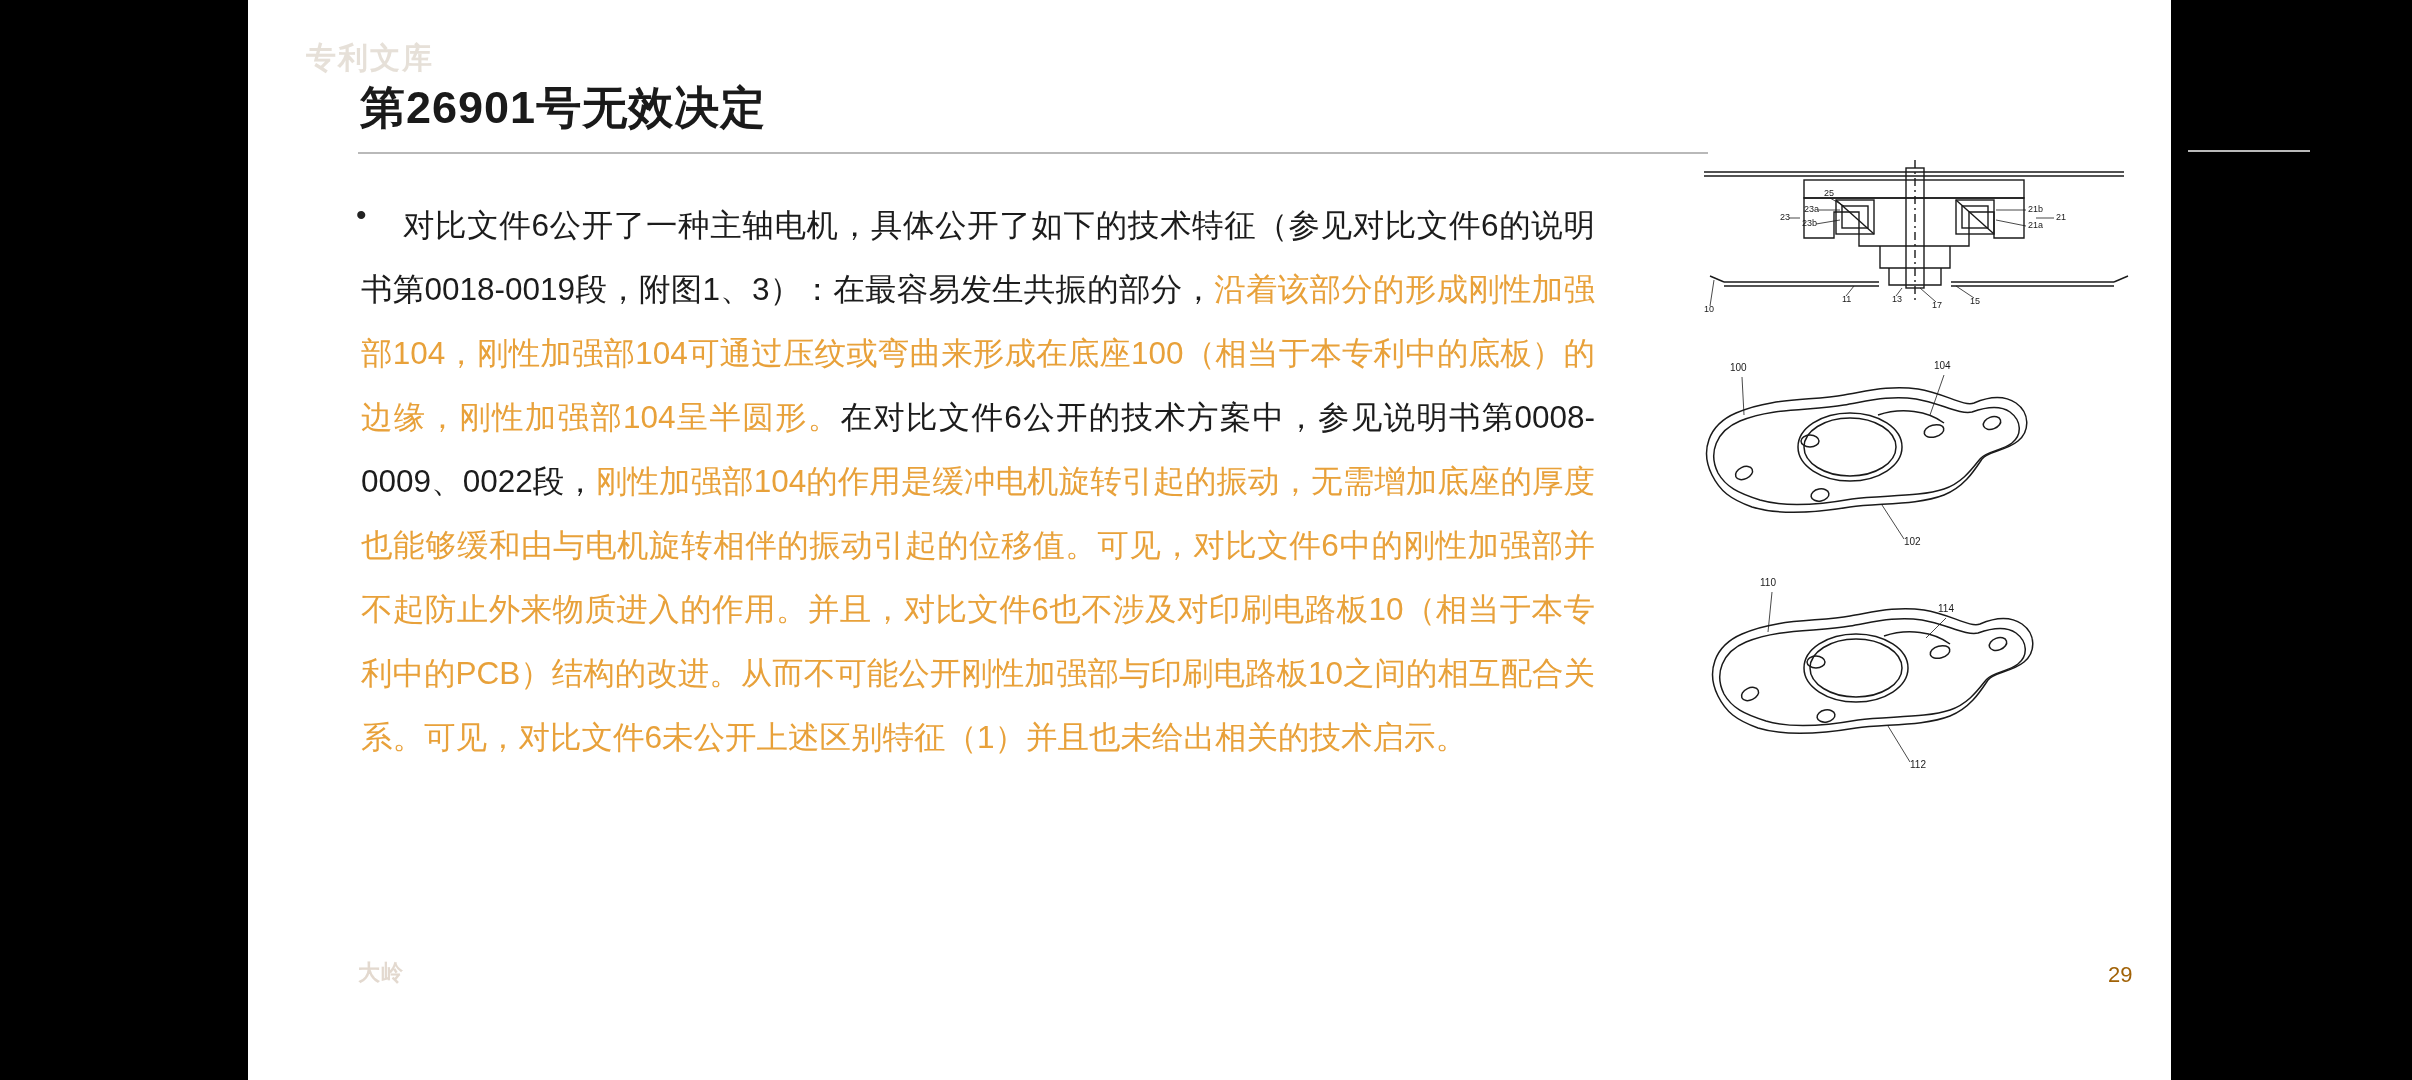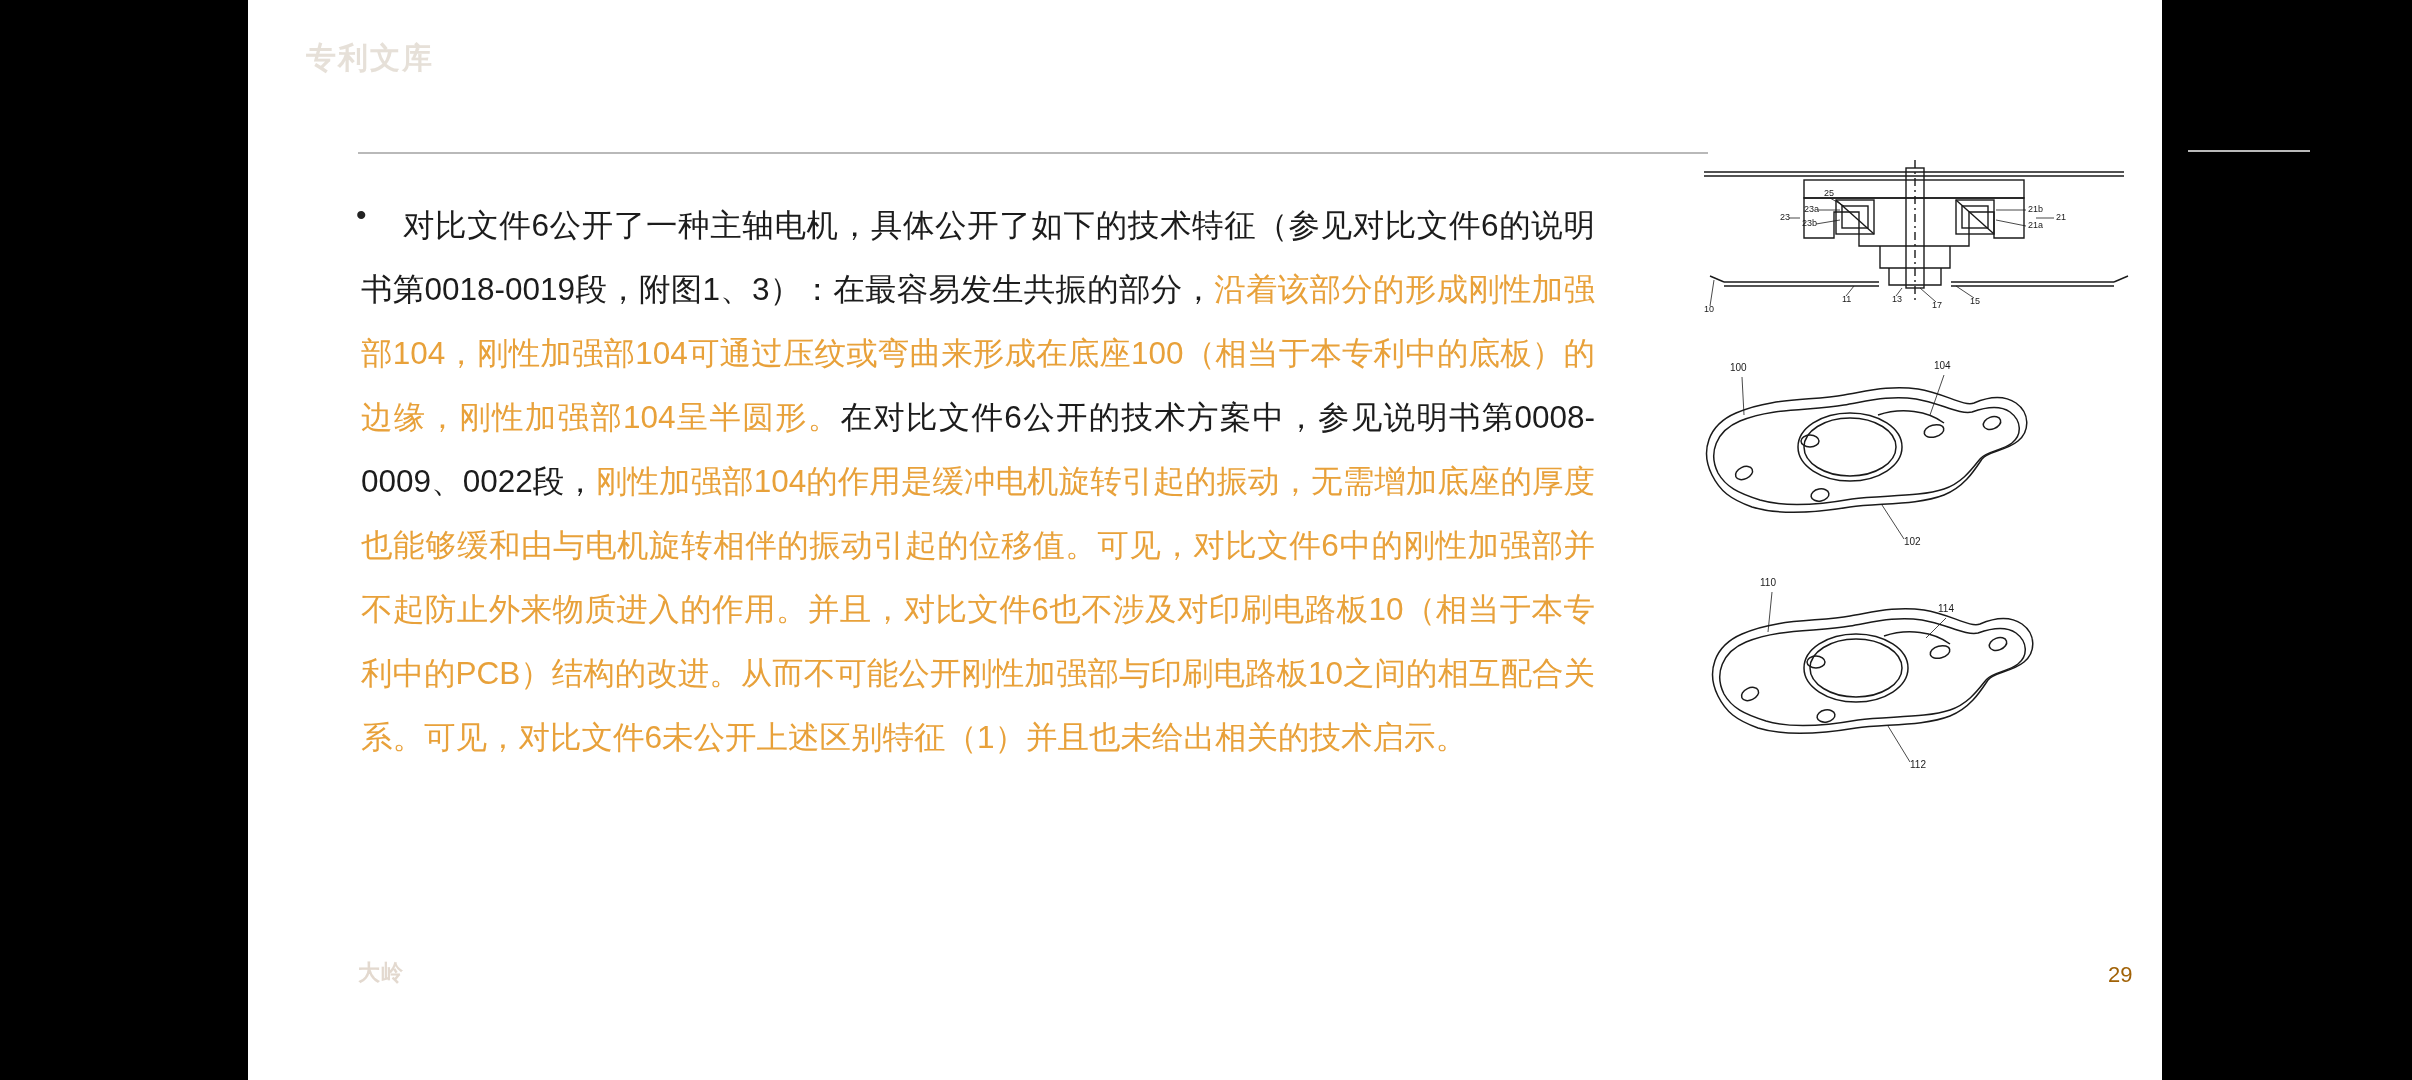--- a/index.html
+++ b/index.html
@@ -29,20 +29,21 @@
   .bar-left  { left: 0;    width: 248px; }
   .bar-right { right: 0;   width: 250px; }
 
   #slide {
     position: absolute;
     left: 248px;
     top: 0;
     width: 1914px;
     height: 1080px;
     background: #ffffff;
+    padding-left: 9px;
   }
 
   
   .watermark-top {
     position: absolute;
     left: 58px;
     top: 38px;
     font-size: 30px;
     color: #e6e0d8;
     letter-spacing: 2px;
@@ -145,20 +146,21 @@
 <div id="screen">
 
   <div class="bar-left"></div>
   <div class="bar-right"></div>
 
   <div id="slide">
 
     <div class="watermark-top">专利文库</div>
     <div class="watermark-bottom">大岭</div>
 
+    <div class="slide-title">第26901号无效决定</div>
     <div class="title-rule"></div>
     <div class="title-rule-right"></div>
 
     <div class="bullet-dot">•</div>
 
     <div class="body-block">
       <p class="para" id="para"><span>对比文件6公开了一种主轴电机，具体公开了如下的技术特征（参见对比文件6的说明书第0018-0019段，附图1、3）：在最容易发生共振的部分，</span><span class="hl">沿着该部分的形成刚性加强部104，刚性加强部104可通过压纹或弯曲来形成在底座100（相当于本专利中的底板）的边缘，刚性加强部104呈半圆形。</span><span>在对比文件6公开的技术方案中，参见说明书第0008-0009、0022段，</span><span class="hl">刚性加强部104的作用是缓冲电机旋转引起的振动，无需增加底座的厚度也能够缓和由与电机旋转相伴的振动引起的位移值。可见，对比文件6中的刚性加强部并不起防止外来物质进入的作用。并且，对比文件6也不涉及对印刷电路板10（相当于本专利中的PCB）结构的改进。从而不可能公开刚性加强部与印刷电路板10之间的相互配合关系。可见，对比文件6未公开上述区别特征（1）并且也未给出相关的技术启示。</span></p>
     </div>
 
     <div class="figures">

